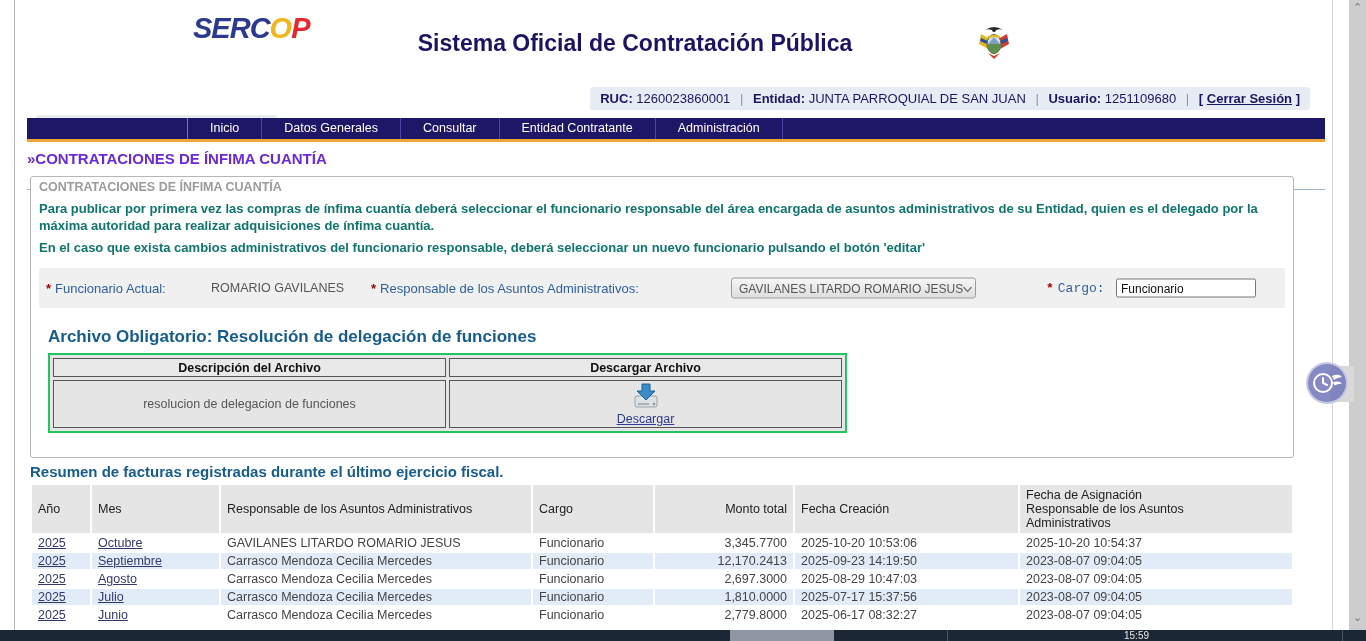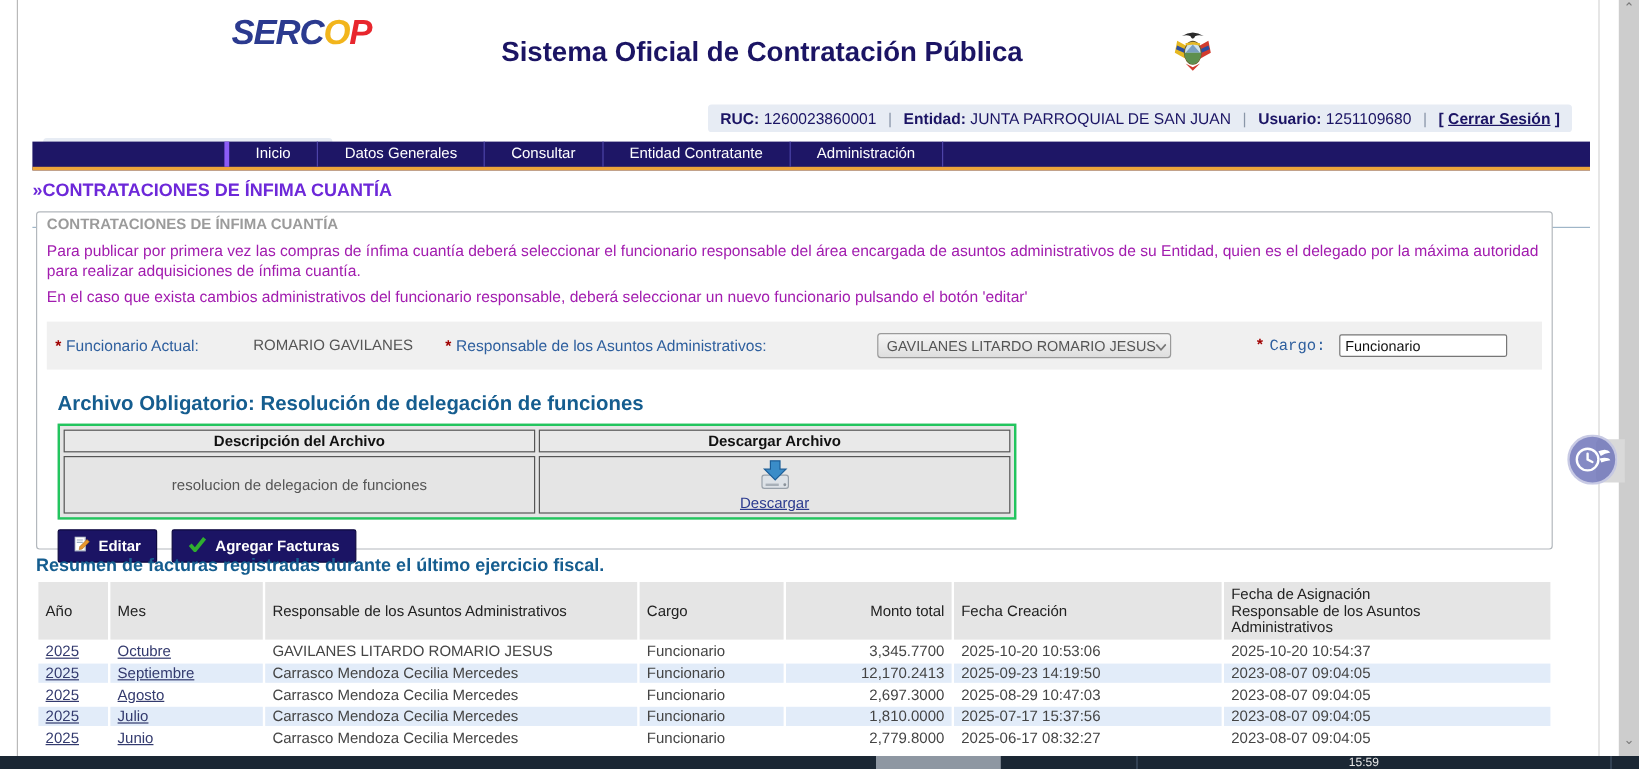--- a/index.html
+++ b/index.html
@@ -30,31 +30,31 @@
   .pill-user { right:56px; }
   .pill b { font-weight:bold; }
   .sep { color:#8a96a8; margin:0 6px; }
   .logout-link { color:#1b1464; font-weight:bold; text-decoration:underline; cursor:pointer; }
 
   
   .nav { position:absolute; left:27px; top:118px; width:1298px; height:24px; background:#1e1666;
          border-bottom:3px solid #eda53a; display:flex; padding-left:160px; }
   .nav-item { color:#fff; font-size:12.5px; line-height:21px; padding:0 22px;
               border-right:1px solid #4d44a8; cursor:pointer; }
-  .nav-item:first-child { border-left:4px solid #8b5cf6;text-align:right; }
+  .nav-item:first-child { border-left:1px solid #8b5cf6;text-align:right; }
 
   
   .breadcrumb { position:absolute; left:27px; top:150px; width:1298px; font-size:15px; font-weight:bold;
                 color:#6d28d9; padding-bottom:22px; border-bottom:1px solid #9fb6c8; }
 
   
   .fieldset { position:absolute; left:30px; top:176px; width:1264px; height:282px;
               border:1px solid #b3b8bd; border-radius:3px; background:#fff; }
   .legend { margin:3px 0 0 8px; color:#9b9b9b; font-weight:bold; font-size:12.5px; }
-  .notice { margin:6px 8px 0 8px; color:#a21caf; font-weight:normal; font-size:13px; line-height:17px; }
+  .notice { margin:6px 8px 0 8px; color:#0f766e; font-weight:bold; font-size:13px; line-height:17px; }
   .notice2 { margin-top:5px; }
 
   .form-row { position:relative; margin:12px 8px 0 8px; height:40px; background:#f0f0f0; }
   .form-row > * { position:absolute; top:50%; transform:translateY(-50%); white-space:nowrap; }
   .f-label { color:#2e5f9e; font-size:13px; }
   .req { color:#a00000; font-weight:bold; margin-right:4px; }
   .fr-func-label  { left:7px; }
   .fr-func-value  { left:172px; color:#555; font-size:12.5px; }
   .fr-resp-label  { left:332px; }
   .fr-select { left:692px; width:245px; height:21px; background:linear-gradient(#f6f6f6,#dedede);
@@ -200,41 +200,20 @@
                 <circle cx="23" cy="21" r="1.2" fill="#8a929a"></circle>
                 <polygon points="11,1 19,1 19,8 24,8 15,17 6,8 11,8" fill="#3a8cc8" stroke="#1c5e98"></polygon>
               </svg>
             </div>
             <a class="dl-link">Descargar</a>
           </td>
         </tr>
       </tbody>
     </table>
 
-    <div class="btn-row">
-      <button class="btn">
-        <span>
-          <svg width="13" height="13" viewBox="0 0 13 13">
-            <rect x="0.5" y="0.5" width="8.5" height="11.5" fill="#fff" stroke="#b9c2cc"></rect>
-            <line x1="2" y1="3" x2="7" y2="3" stroke="#9fb0c0" stroke-width="0.9"></line>
-            <line x1="2" y1="5" x2="7" y2="5" stroke="#9fb0c0" stroke-width="0.9"></line>
-            <path d="M4.5 8.5 L10.5 2.5 L12.5 4.5 L6.5 10.5 L4 11 Z" fill="#e8972e" stroke="#a96a18" stroke-width="0.5"></path>
-          </svg>
-        </span>
-        <span>Editar</span>
-      </button>
-      <button class="btn">
-        <span>
-          <svg width="15" height="13" viewBox="0 0 15 13">
-              <path d="M1.5 7 L5.5 11.5 L13.5 1.5" stroke="#2fae2f" stroke-width="3.2" fill="none"></path>
-            </svg>
-        </span>
-        <span>Agregar Facturas</span>
-      </button>
-    </div>
   </div>
 
   <div class="resumen-heading">Resumen de facturas registradas durante el último ejercicio fiscal.</div>
 
   <table class="resumen-table">
     <colgroup>
       <col style="width:58px">
         <col style="width:127px">
         <col style="width:310px">
         <col style="width:120px">

